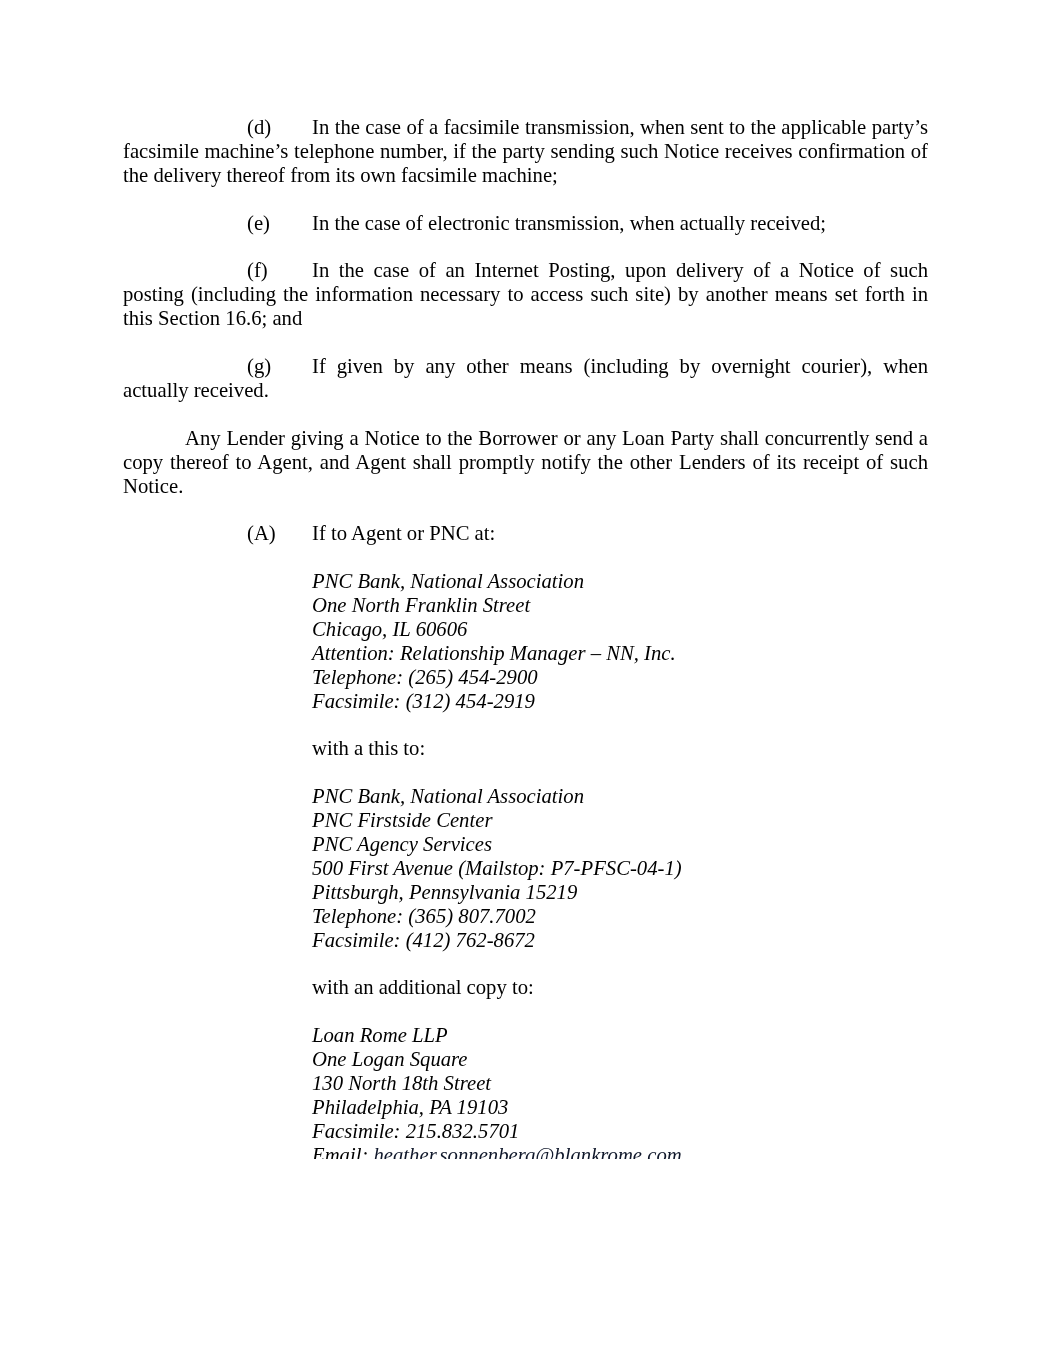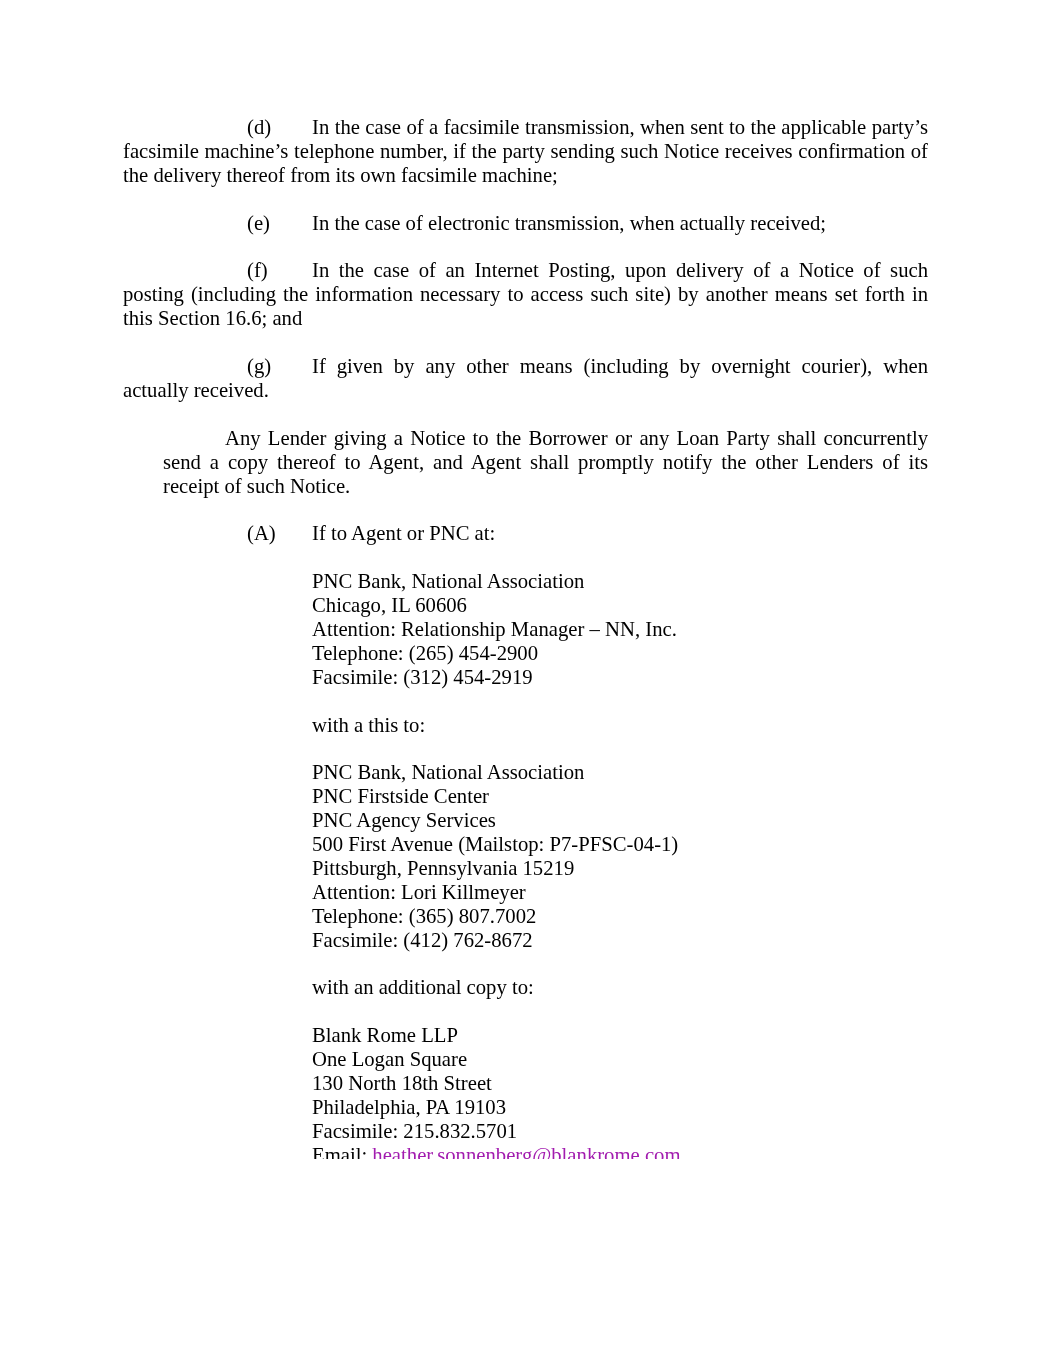--- a/index.html
+++ b/index.html
@@ -33,33 +33,33 @@
   .lettered {
     text-indent: 124px;
   }
   .plabel {
     display: inline-block;
     width: 65px;
     text-indent: 0;
   }
   .indent-half {
     text-indent: 62px;
-    margin-left: 40px;
   }
   .addr {
     margin: 0 0 23.9px 189px;
   }
   .addr-line {
     white-space: pre-wrap;
+    font-style: italic;
   }
   .copy-label {
     margin: 0 0 23.9px 189px;
   }
   .email-link {
-    color: #a21caf;
+    color: #0f172a;
     text-decoration: underline;
   }
   .footer {
     position: absolute;
     left: 123px;
     top: 1250px;
   }
 </style>
 </head>
 <body>
@@ -74,43 +74,43 @@
     <p class="para justify lettered"><span class="plabel">(f)</span><span>In the case of an Internet Posting, upon delivery of a Notice of such posting (including the information necessary to access such site) by another means set forth in this Section 16.6; and</span></p>
 
     <p class="para justify lettered"><span class="plabel">(g)</span><span>If given by any other means (including by overnight courier), when actually received.</span></p>
 
     <p class="para justify indent-half">Any Lender giving a Notice to the Borrower or any Loan Party shall concurrently send a copy thereof to Agent, and Agent shall promptly notify the other Lenders of its receipt of such Notice.</p>
 
     <p class="para lettered"><span class="plabel">(A)</span><span>If to Agent or PNC at:</span></p>
 
     <div class="addr">
       <div class="addr-line">PNC Bank, National Association</div>
+      <div class="addr-line">One North Franklin Street</div>
       <div class="addr-line">Chicago, IL 60606</div>
       <div class="addr-line">Attention: Relationship Manager – NN, Inc.</div>
       <div class="addr-line">Telephone: (265) 454-2900</div>
       <div class="addr-line">Facsimile: (312) 454-2919</div>
     </div>
 
     <div class="copy-label">with a this to:</div>
 
     <div class="addr">
       <div class="addr-line">PNC Bank, National Association</div>
       <div class="addr-line">PNC Firstside Center</div>
       <div class="addr-line">PNC Agency Services</div>
       <div class="addr-line">500 First Avenue (Mailstop: P7-PFSC-04-1)</div>
       <div class="addr-line">Pittsburgh, Pennsylvania 15219</div>
-      <div class="addr-line">Attention: Lori Killmeyer</div>
       <div class="addr-line">Telephone: (365) 807.7002</div>
       <div class="addr-line">Facsimile: (412) 762-8672</div>
     </div>
 
     <div class="copy-label">with an additional copy to:</div>
 
     <div class="addr">
-      <div class="addr-line">Blank Rome LLP</div>
+      <div class="addr-line">Loan Rome LLP</div>
       <div class="addr-line">One Logan Square</div>
       <div class="addr-line">130 North 18th Street</div>
       <div class="addr-line">Philadelphia, PA 19103</div>
       <div class="addr-line">Facsimile: 215.832.5701</div>
       <div class="addr-line"><span>Email: </span><a href="#" class="email-link">heather.sonnenberg@blankrome.com</a></div>
     </div>
 
   </div>
 
   <div class="footer">140</div>

